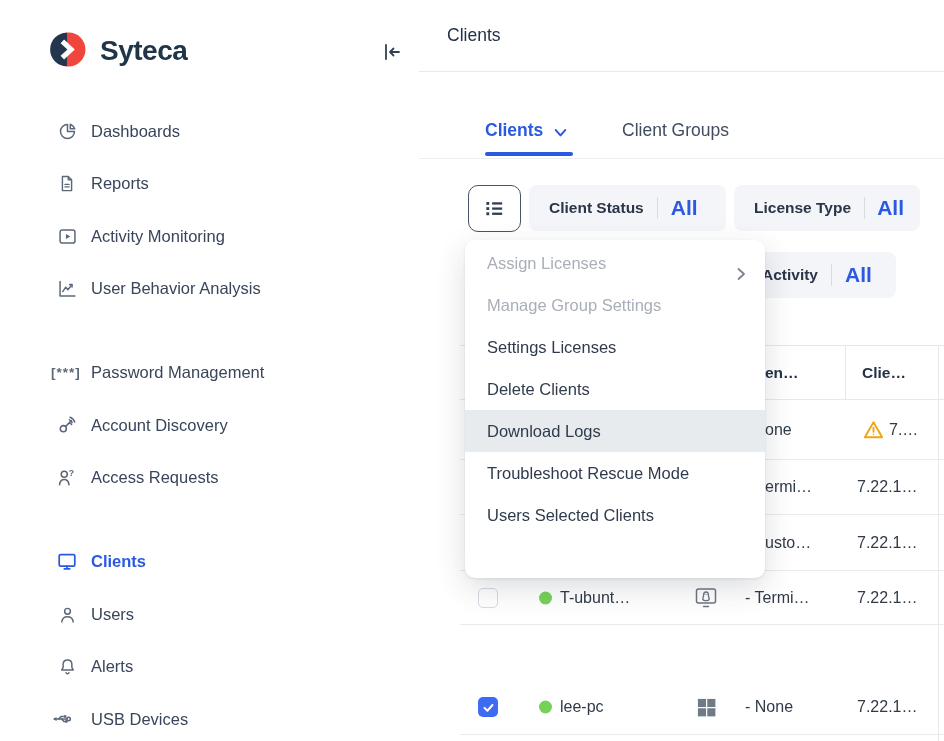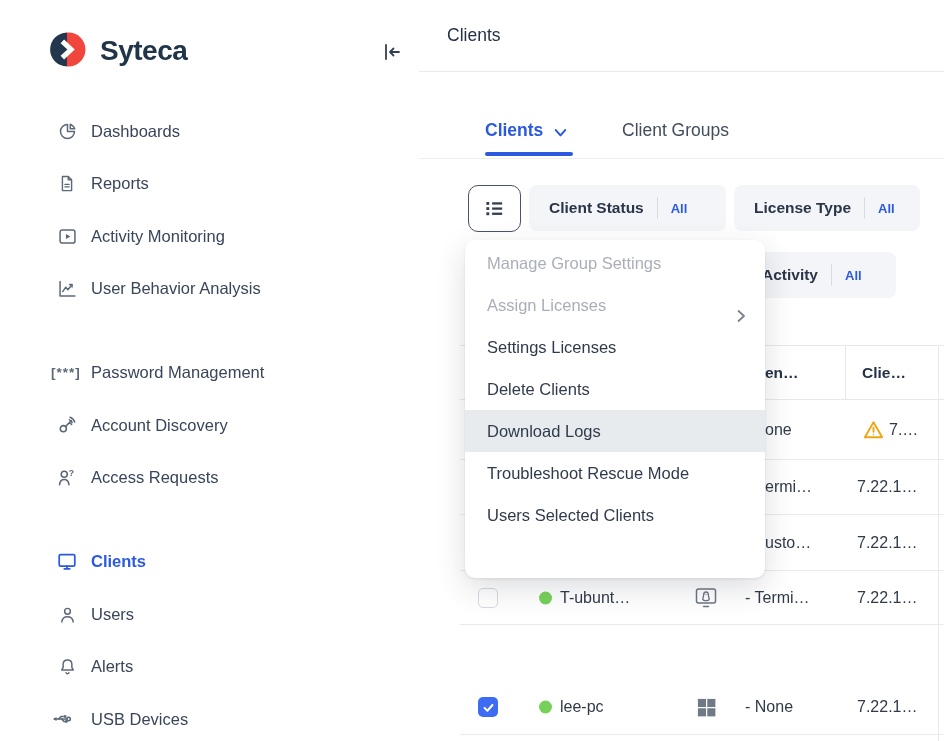--- a/index.html
+++ b/index.html
@@ -26,21 +26,21 @@
   .tab { position:absolute; top:120px; font-size:17.5px; cursor:pointer; display:flex; align-items:center; gap:9px; }
   .tab-clients { left:66px; color:#2b59e0; font-weight:700; }
   .tab-groups { left:203px; color:#414c5e; font-weight:500; }
   .tab-underline { position:absolute; left:66px; top:152px; width:88px; height:3.5px; background:#2b59e0; border-radius:2px; }
   .tabs-divider { position:absolute; left:0; top:158px; width:525px; height:1px; background:#eceef1; }
 
   .menu-btn { position:absolute; left:49px; top:185px; width:53px; height:47px; border:1px solid #49536a; border-radius:10px; background:#fff; cursor:pointer; display:flex; align-items:center; justify-content:center; }
   .chip { position:absolute; height:46px; background:#f3f5f8; border-radius:8px; display:flex; align-items:center; padding:0 16px 0 20px; gap:13px; cursor:pointer; }
   .chip .clabel { font-size:15.5px; font-weight:600; color:#2a3547; white-space:nowrap; }
   .chip .cdiv { width:1px; height:22px; background:#d8dce2; }
-  .chip .cval { font-size:13px; font-weight:700; color:#2b59e0; }
+  .chip .cval { font-size:21px; font-weight:700; color:#2b59e0; }
   .chip-status { left:110px; top:185px; width:197px; }
   .chip-license { left:315px; top:185px; width:186px; }
   .chip-activity { left:323px; top:252px; width:154px; z-index:5; }
 
   
   .tbl-header { position:absolute; left:41px; top:345px; width:484px; height:55px; background:#fff; border-top:1px solid #e6e8eb; border-bottom:1px solid #e6e8eb; }
   .th-text { position:absolute; top:0; line-height:54px; font-size:15.5px; font-weight:700; color:#253246; white-space:nowrap; }
   .hdr-vline { position:absolute; top:345px; width:1px; height:55px; background:#e6e8eb; }
   .col-vline { position:absolute; left:519px; top:345px; width:1px; height:396px; background:#e8eaed; }
   .trow { position:absolute; left:41px; width:484px; border-bottom:1px solid #e8eaed; }
@@ -312,29 +312,29 @@
             <rect x="11.8" y="2" width="8.5" height="8.5"></rect>
           <rect x="2" y="11.8" width="8.5" height="8.5"></rect>
             <rect x="11.8" y="11.8" width="8.5" height="8.5"></rect>
         </svg>
         </span>
       <span class="cell" style="left:285px">- None</span>
       <span class="cell" style="left:397px">7.22.1…</span>
     </div>
 
     <div class="ctx-menu">
-      <div class="ctx-item disabled">Manage Group Settings</div>
       <div class="ctx-item disabled">
         <span>Assign Licenses</span>
         <span class="ctx-sub">
           <svg width="16" height="16" viewBox="0 0 16 16">
               <polyline points="5.5,3 11,8 5.5,13" fill="none" stroke="#7a8290" stroke-width="1.8" stroke-linecap="round" stroke-linejoin="round"></polyline>
             </svg>
         </span>
       </div>
+      <div class="ctx-item disabled">Manage Group Settings</div>
       <div class="ctx-item">Settings Licenses</div>
       <div class="ctx-item">Delete Clients</div>
       <div class="ctx-item hl">Download Logs</div>
       <div class="ctx-item">Troubleshoot Rescue Mode</div>
       <div class="ctx-item">Users Selected Clients</div>
     </div>
 
   </div>
 </div>
 

